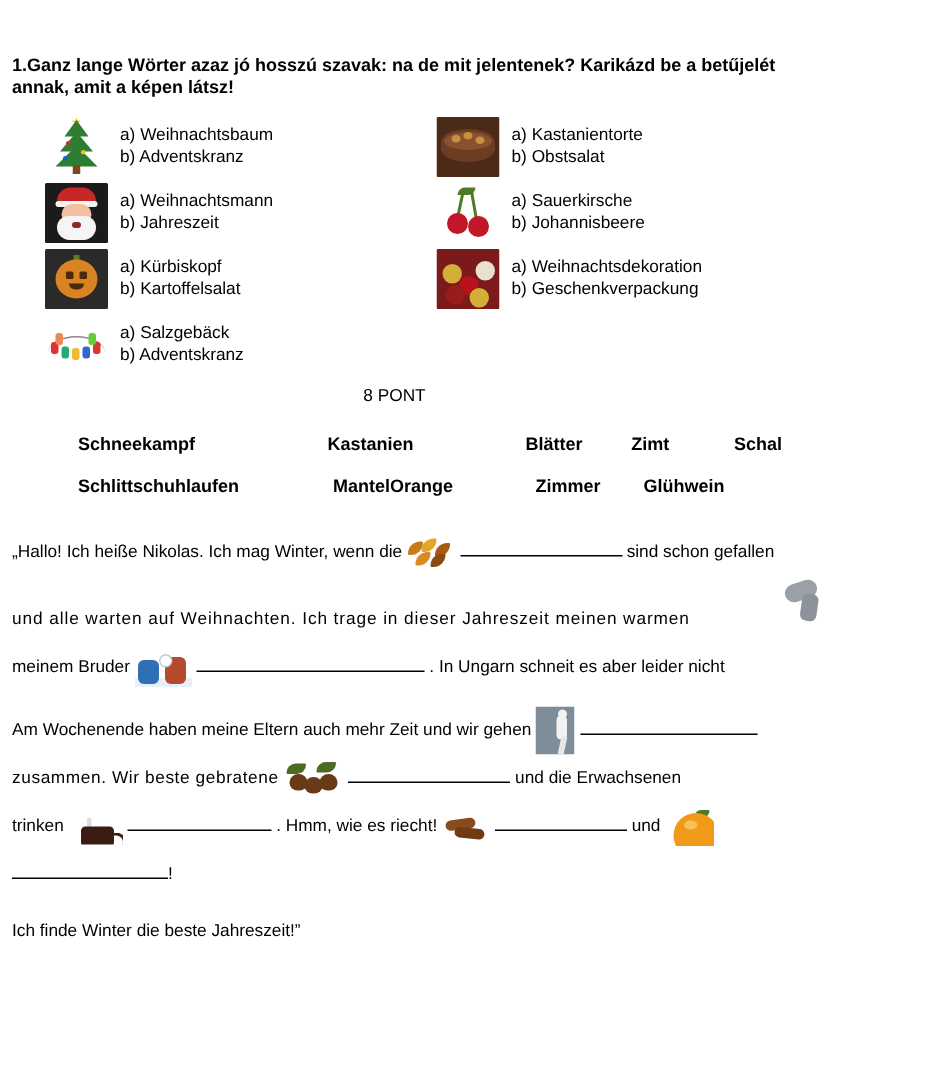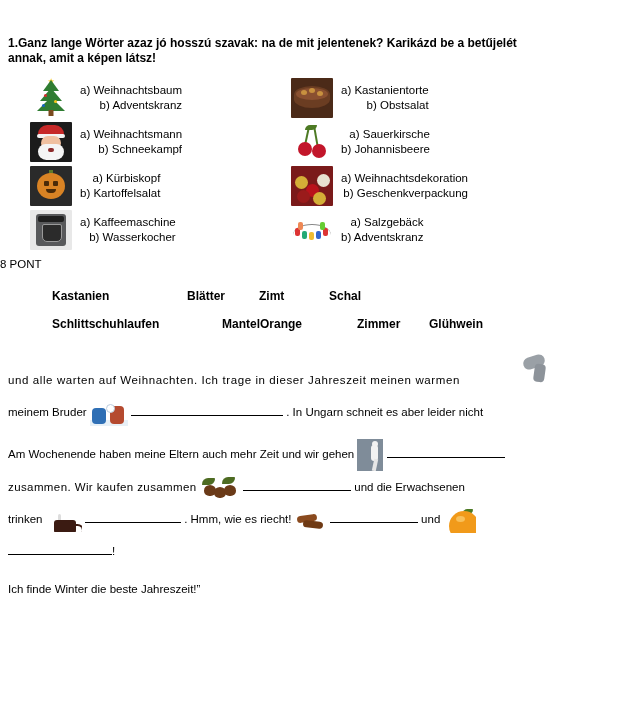--- a/index.html
+++ b/index.html
@@ -48,24 +48,23 @@
     flex: 0 0 42px;
     margin-right: 8px;
     border-radius: 1px;
     overflow: hidden;
     position: relative;
     background: #ffffff;
   }
   .ex1-opts {
     font-size: 11.5px;
     line-height: 15px;
-    text-align: right;
   }
   .pont {
-    text-align: left;
+    text-align: center;
     padding: 6px 32px 0 0;
     font-size: 11.5px;
   }
   
   .task2-title {
     font-weight: bold;
     font-size: 12px;
     line-height: 15px;
     padding: 10px 10px 0 8px;
   }
@@ -275,21 +274,21 @@
         <div class="art i-santa">
           <span class="hat"></span>
             <span class="hatband"></span>
           <span class="face"></span>
             <span class="beard"></span>
             <span class="mouth"></span>
         </div>
       </div>
       <div class="ex1-opts">
         <div>a) Weihnachtsmann</div>
-        <div>b) Schneekampf</div>
+        <div>b) Jahreszeit</div>
       </div>
     </div>
 
     <div class="ex1-item">
       <div class="ex1-img">
         <div class="art i-cherry">
           <span class="lf"></span>
             <span class="s1"></span>
             <span class="s2"></span>
           <span class="c1"></span>
@@ -327,33 +326,20 @@
           <span class="b b4"></span>
             <span class="b b5"></span>
         </div>
       </div>
       <div class="ex1-opts">
         <div>a) Weihnachtsdekoration</div>
         <div>b) Geschenkverpackung</div>
       </div>
     </div>
 
-    <div class="ex1-item">
-      <div class="ex1-img">
-        <div class="art i-coffee">
-          <span class="base"></span>
-            <span class="lid"></span>
-            <span class="glass"></span>
-        </div>
-      </div>
-      <div class="ex1-opts">
-        <div>a) Kaffeemaschine</div>
-        <div>b) Wasserkocher</div>
-      </div>
-    </div>
 
     <div class="ex1-item">
       <div class="ex1-img">
         <div class="art i-lights">
           <span class="wire"></span>
           <i style="left:4px;top:18px;background:#d33;"></i>
           <i style="left:11px;top:21px;background:#2a7;"></i>
           <i style="left:18px;top:22px;background:#eb3;"></i>
           <i style="left:25px;top:21px;background:#36c;"></i>
           <i style="left:32px;top:18px;background:#d33;"></i>
@@ -367,35 +353,50 @@
       </div>
     </div>
 
   </div>
 
   <div class="pont">8 PONT</div>
 
 
   <div class="wordbank">
     <div class="wordbank-row">
+      <span class="wb-w wb1">Schneekampf</span>
       <span class="wb-w wb2">Kastanien</span>
       <span class="wb-w wb3">Blätter</span>
       <span class="wb-w wb4">Zimt</span>
       <span class="wb-w wb5">Schal</span>
     </div>
     <div class="wordbank-row">
       <span class="wb-w wb1">Schlittschuhlaufen</span>
       <span class="wb-w wb2">MantelOrange</span>
       <span class="wb-w wb3">Zimmer</span>
       <span class="wb-w wb4">Glühwein</span>
     </div>
   </div>
 
   <div class="text-body">
 
+    <div>
+      <span>„Hallo! Ich heiße Nikolas. Ich mag Winter, wenn die</span>
+      <span class="inline-img" style="width:32px;height:20px;">
+        <span class="art i-leaves">
+          <i style="left:1px;top:3px;background:#c77a16;"></i>
+          <i style="left:10px;top:1px;background:#e0a72e;"></i>
+          <i style="left:19px;top:4px;background:#a85a12;"></i>
+          <i style="left:6px;top:10px;background:#d98a20;"></i>
+          <i style="left:16px;top:11px;background:#8d4a10;"></i>
+        </span>
+      </span>
+      <span class="blank" style="width:108px;"></span>
+      <span>sind schon gefallen</span>
+    </div>
 
     <div class="justify-row">
       <span style="letter-spacing:0.6px;">und alle warten auf Weihnachten. Ich trage in dieser Jahreszeit meinen warmen</span>
       <span class="inline-img" style="width:30px;height:32px;">
         <span class="art i-scarf">
             <span class="s"></span>
             <span class="s2"></span>
           </span>
       </span>
     </div>
@@ -422,21 +423,21 @@
         <span class="art i-skate">
             <span class="head"></span>
             <span class="fig"></span>
             <span class="leg"></span>
           </span>
       </span>
       <span class="blank" style="width:118px;"></span>
     </div>
 
     <div>
-      <span style="letter-spacing:0.4px;">zusammen. Wir kaufen zusammen</span>
+      <span style="letter-spacing:0.4px;">zusammen. Wir beste gebratene</span>
       <span class="inline-img" style="width:40px;height:24px;">
         <span class="art i-chest">
           <span class="lf" style="left:2px;top:2px;"></span>
           <span class="lf" style="left:22px;top:1px;"></span>
           <i style="left:4px;top:9px;"></i>
           <i style="left:14px;top:11px;"></i>
           <i style="left:24px;top:9px;"></i>
         </span>
       </span>
       <span class="blank" style="width:108px;"></span>

